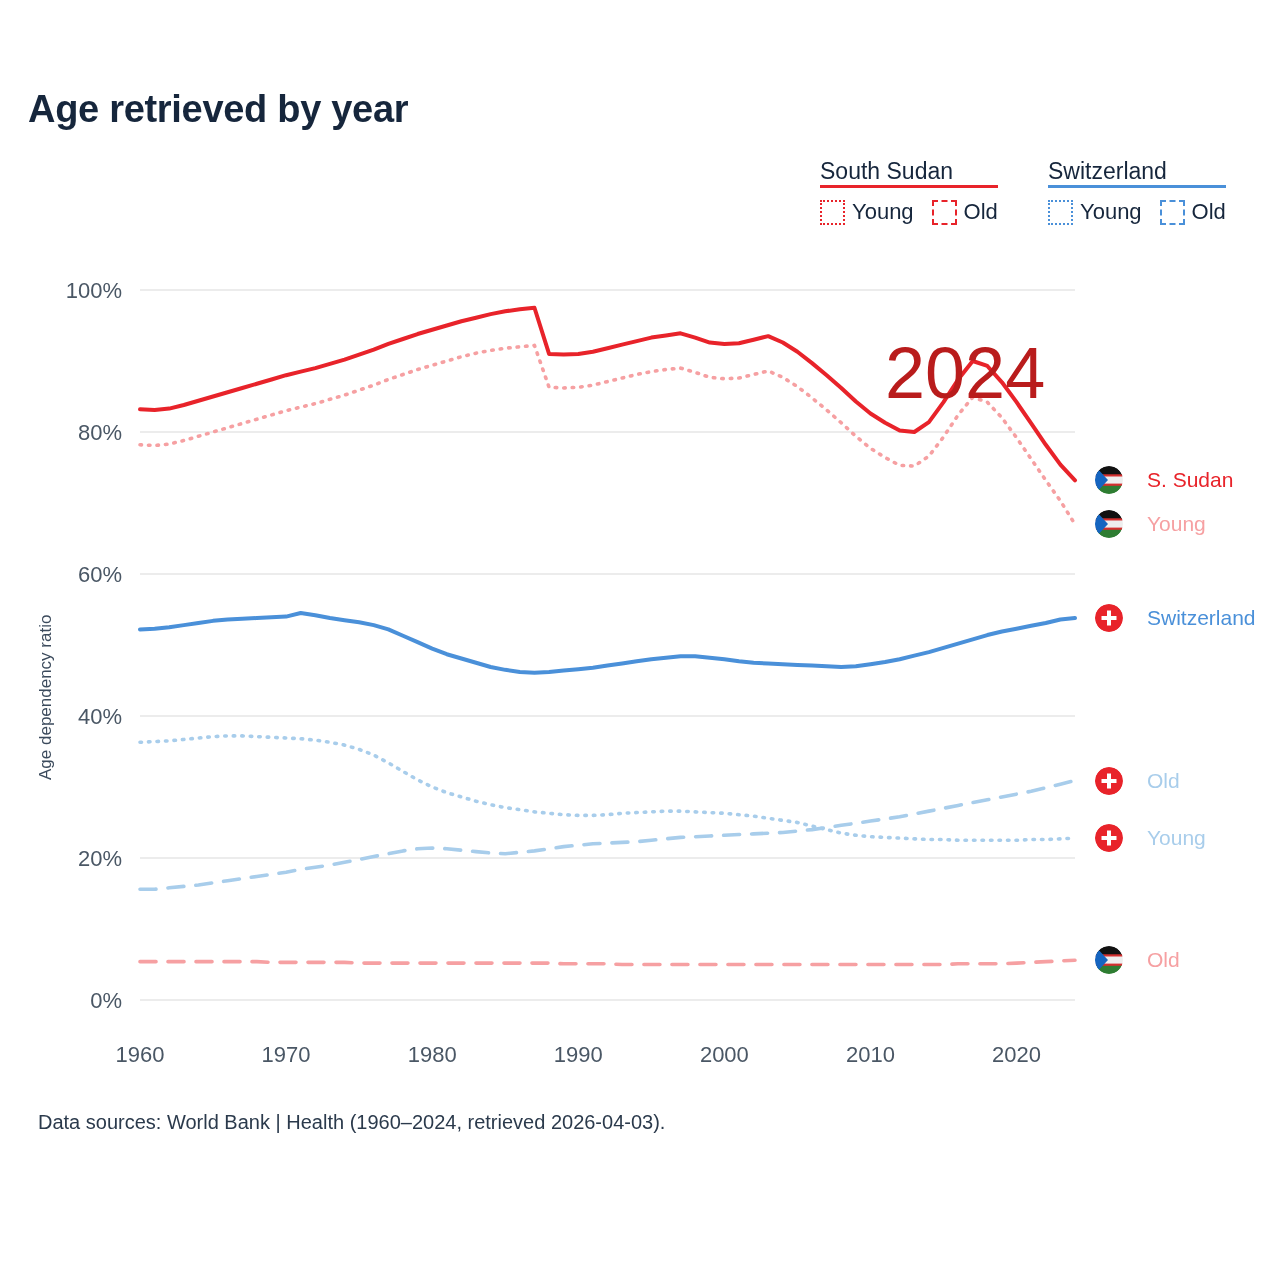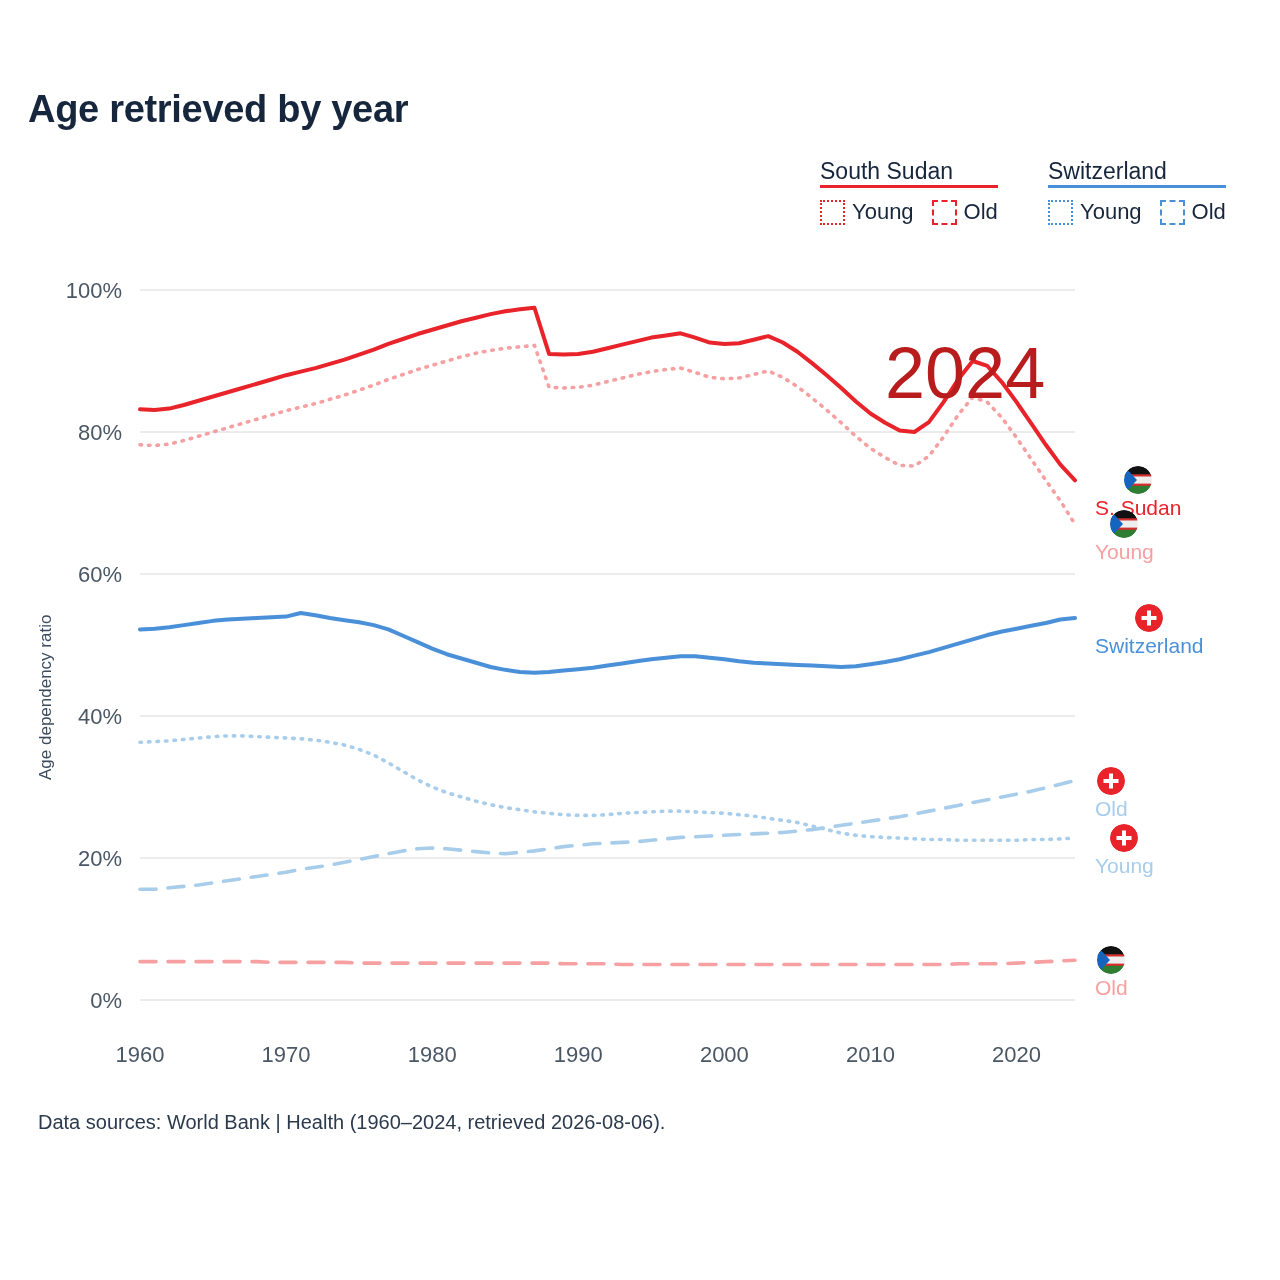--- a/index.html
+++ b/index.html
@@ -92,24 +92,23 @@
     font-size: 72px;
     font-weight: normal;
     color: #b91c1c;
     margin-top: 44px;
   }
   
   .end-label {
     position: absolute;
     display: flex;
     align-items: center;
-    gap: 2px;
+    gap: 24px;
     font-size: 21px;
     white-space: nowrap;
-    flex-direction: column;
   }
   .flag {
     width: 28px;
     height: 28px;
     border-radius: 50%;
     overflow: hidden;
     flex: 0 0 auto;
     display: block;
   }
   .lbl-ss   { color: #e8232a; }
@@ -287,14 +286,14 @@
           <circle cx="14" cy="14" r="14" fill="#e8232a"></circle>
           <rect x="12" y="6.5" width="4" height="15" fill="#fff"></rect>
           <rect x="6.5" y="12" width="15" height="4" fill="#fff"></rect>
         </svg>
     </span>
     <span>Young</span>
   </div>
 </div>
 
 <div id="footer">
-  <div>Data sources: World Bank | Health (1960–2024, retrieved 2026-08-06).</div>
+  <div>Data sources: World Bank | Health (1960–2024, retrieved 2026-04-03).</div>
 </div>
 
 </body></html>

